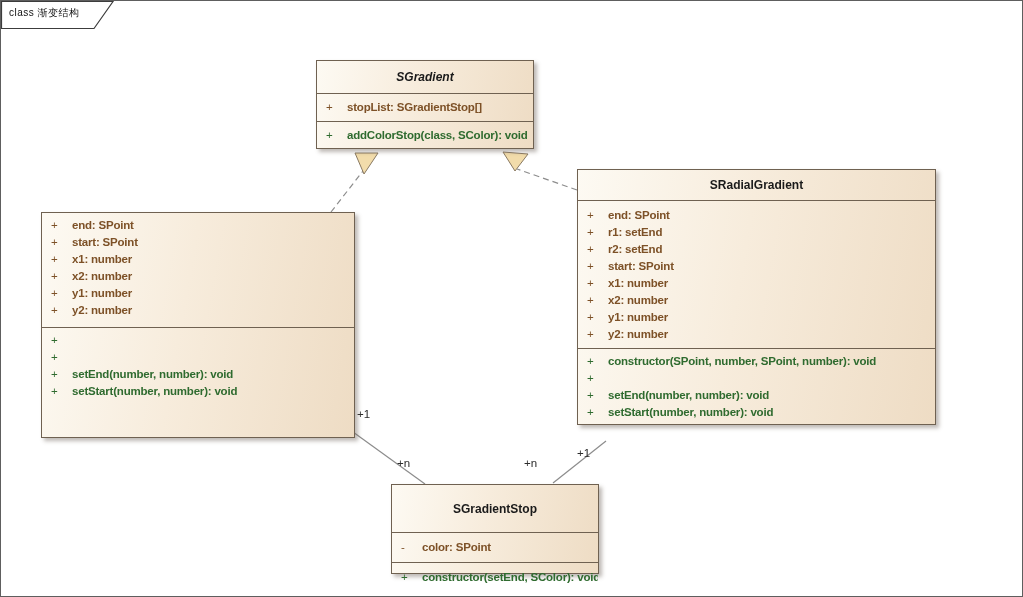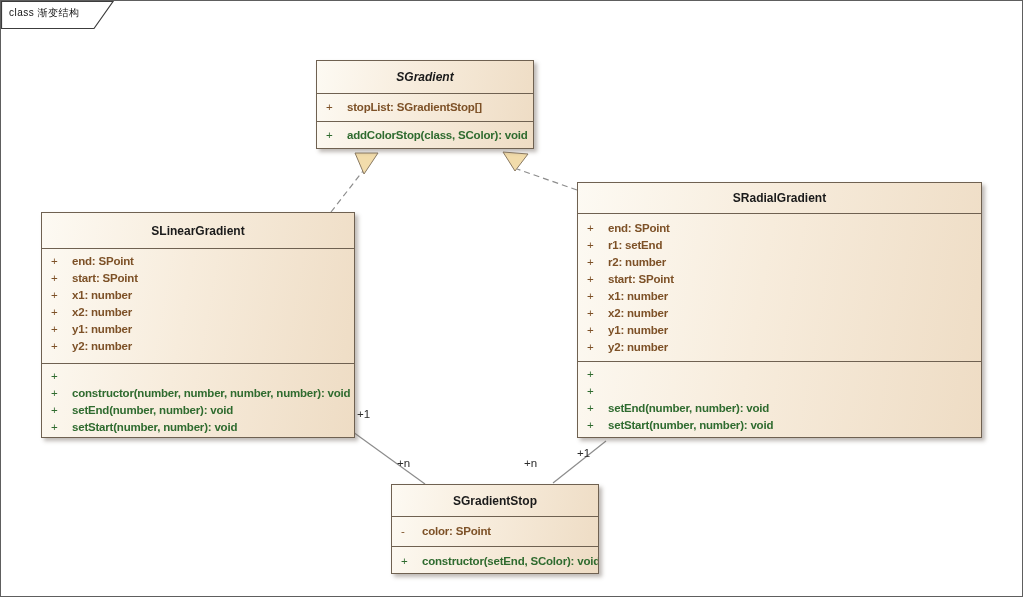--- a/index.html
+++ b/index.html
@@ -63,21 +63,20 @@
     </div>
     <div class="sec centered ops" style="height:27px;">
       <div class="row">
         <span class="vis">+</span>
         <span class="txt">addColorStop(class, SColor): void</span>
       </div>
     </div>
   </div>
 
   <div class="cls" style="left:40px;top:211px;width:314px;height:226px;">
-    <div class="hdr" style="height:36px;">SLinearGradient</div>
     <div class="sec bordered attrs pad" style="height:115px;">
       <div class="row">
           <span class="vis">+</span>
           <span class="txt">end: SPoint</span>
         </div>
       <div class="row">
           <span class="vis">+</span>
           <span class="txt">start: SPoint</span>
         </div>
       <div class="row">
@@ -96,47 +95,46 @@
           <span class="vis">+</span>
           <span class="txt">y2: number</span>
         </div>
     </div>
     <div class="sec ops pad" style="height:75px;">
       <div class="row">
           <span class="vis">+</span>
         </div>
       <div class="row">
           <span class="vis">+</span>
-          <span class="txt">constructor(number, number, number, number): void</span>
         </div>
       <div class="row">
           <span class="vis">+</span>
           <span class="txt">setEnd(number, number): void</span>
         </div>
       <div class="row">
           <span class="vis">+</span>
           <span class="txt">setStart(number, number): void</span>
         </div>
     </div>
   </div>
 
-  <div class="cls" style="left:576px;top:181px;width:405px;height:256px;">
+  <div class="cls" style="left:576px;top:168px;width:359px;height:256px;">
     <div class="hdr" style="height:31px;">SRadialGradient</div>
     <div class="sec bordered attrs" style="height:148px;padding-top:6px;">
       <div class="row">
           <span class="vis">+</span>
           <span class="txt">end: SPoint</span>
         </div>
       <div class="row">
           <span class="vis">+</span>
           <span class="txt">r1: setEnd</span>
         </div>
       <div class="row">
           <span class="vis">+</span>
-          <span class="txt">r2: number</span>
+          <span class="txt">r2: setEnd</span>
         </div>
       <div class="row">
           <span class="vis">+</span>
           <span class="txt">start: SPoint</span>
         </div>
       <div class="row">
           <span class="vis">+</span>
           <span class="txt">x1: number</span>
         </div>
       <div class="row">
@@ -148,37 +146,38 @@
           <span class="txt">y1: number</span>
         </div>
       <div class="row">
           <span class="vis">+</span>
           <span class="txt">y2: number</span>
         </div>
     </div>
     <div class="sec ops pad" style="height:77px;">
       <div class="row">
           <span class="vis">+</span>
+          <span class="txt">constructor(SPoint, number, SPoint, number): void</span>
         </div>
       <div class="row">
           <span class="vis">+</span>
         </div>
       <div class="row">
           <span class="vis">+</span>
           <span class="txt">setEnd(number, number): void</span>
         </div>
       <div class="row">
           <span class="vis">+</span>
           <span class="txt">setStart(number, number): void</span>
         </div>
     </div>
   </div>
 
   <div class="cls" style="left:390px;top:483px;width:208px;height:90px;">
-    <div class="hdr" style="height:32px;">SGradientStop</div>
+    <div class="hdr" style="height:48px;">SGradientStop</div>
     <div class="sec bordered centered attrs" style="height:30px;">
       <div class="row">
         <span class="vis">-</span>
         <span class="txt">color: SPoint</span>
       </div>
     </div>
     <div class="sec centered ops" style="height:28px;">
       <div class="row">
         <span class="vis">+</span>
         <span class="txt">constructor(setEnd, SColor): void</span>

